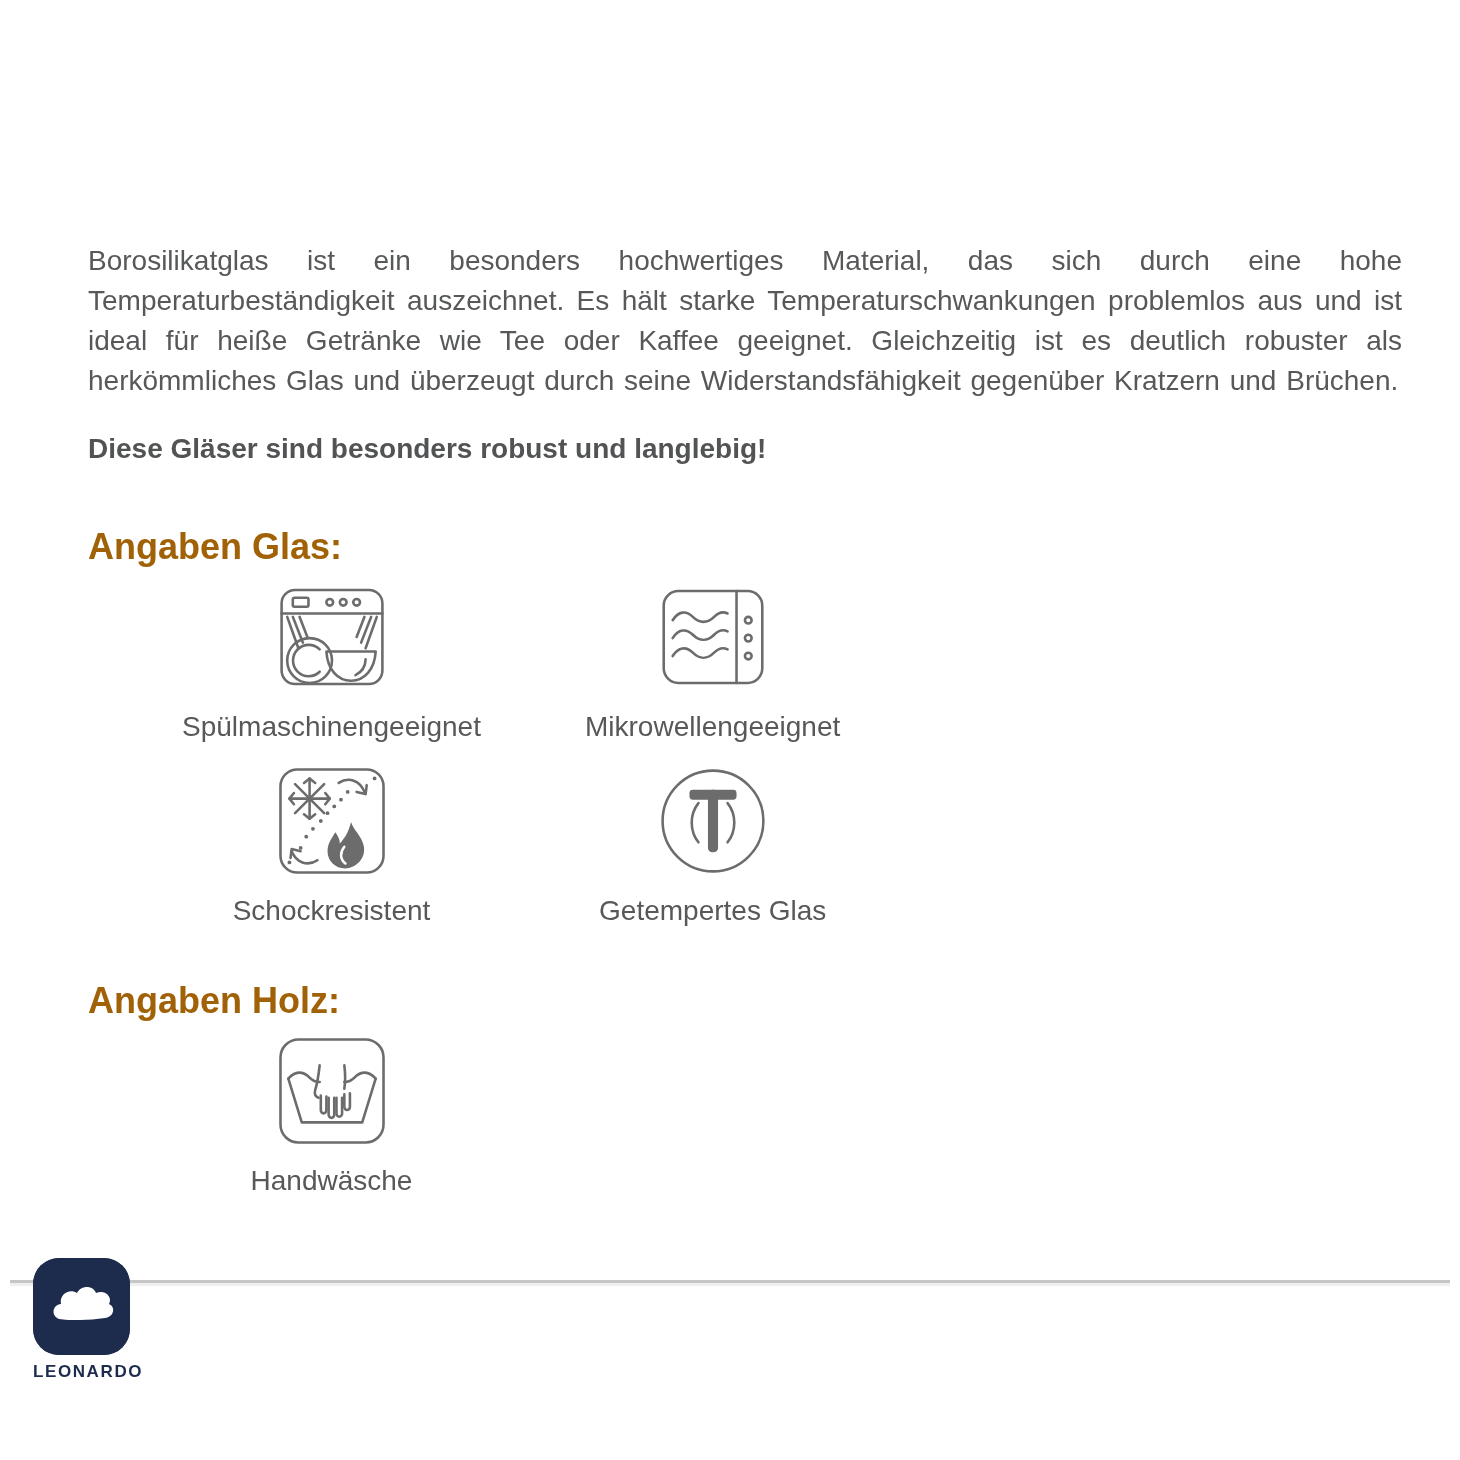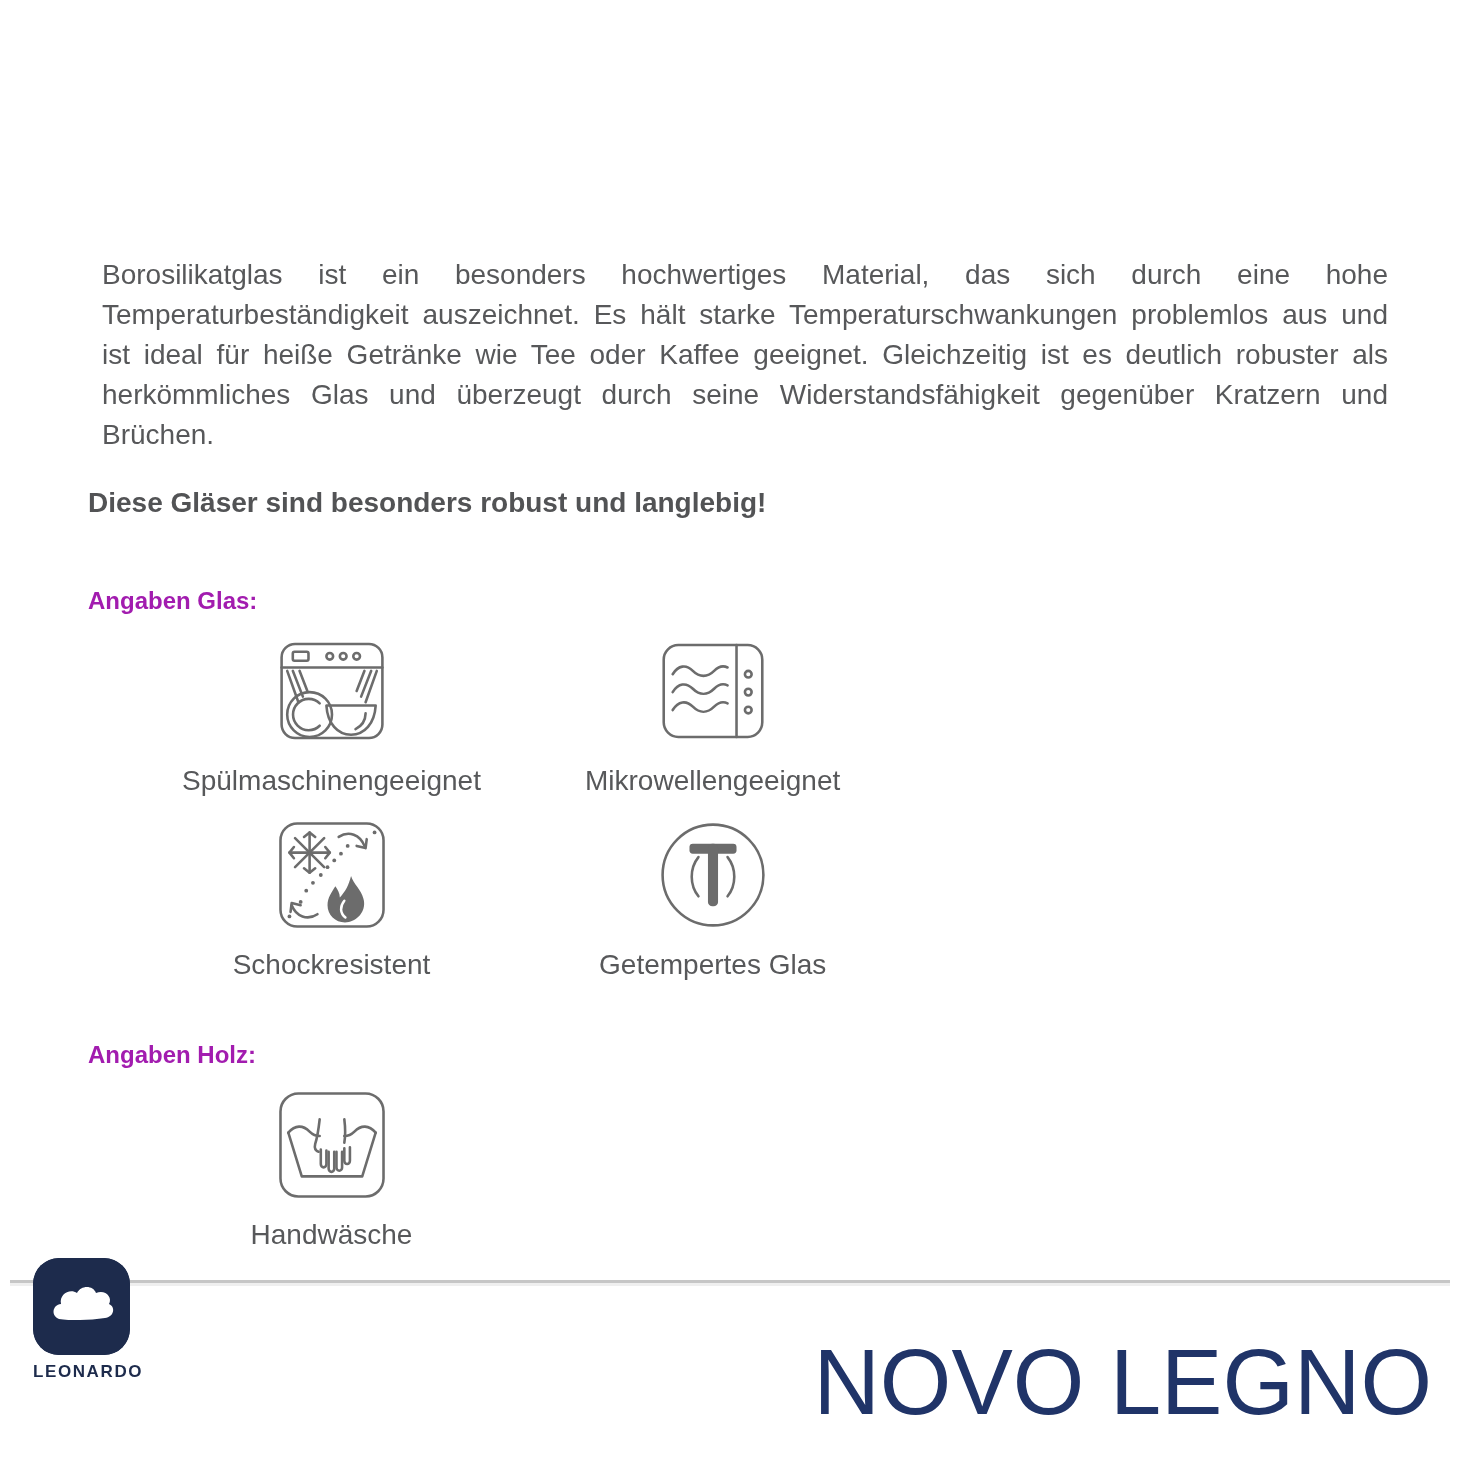--- a/index.html
+++ b/index.html
@@ -3,23 +3,23 @@
 <meta charset="utf-8">
 <style>
   html,body{margin:0;padding:0;}
   body{
     width:1460px;height:1460px;position:relative;background:#ffffff;
     font-family:"Liberation Sans", sans-serif;color:#57585a;overflow:hidden;
   }
   .page{position:absolute;inset:0;}
   .text-block{position:absolute;left:88px;right:58px;top:241px;}
   .h1{font-size:28px;line-height:40px;font-weight:bold;color:#525355;margin:0;}
-  .para{font-size:28px;line-height:40px;text-align:justify;margin:14px;word-spacing:2px;}
+  .para{font-size:28px;line-height:40px;text-align:justify;margin:0;word-spacing:2px;}
   .highlight{font-size:28px;line-height:40px;font-weight:bold;color:#525355;margin:28px 0 17px 0;}
-  .section-title{font-size:24px;line-height:40px;font-weight:bold;color:#a21caf;margin:58px 0 0 0;}
+  .section-title{font-size:36px;line-height:40px;font-weight:bold;color:#a16207;margin:58px 0 0 0;}
   .section-title.holz{margin-top:54px;}
   .features{display:grid;grid-template-columns:507px max-content;row-gap:22px;margin:14px 0 0 -10px;justify-content:start;}
   .feature{display:flex;align-items:center;gap:18px;flex-direction:column;}
   .feature .label{font-size:28px;color:#57585a;white-space:nowrap;}
   .icon{width:112px;height:112px;flex:0 0 auto;}
   .icon .st{stroke:#6c6c6c;stroke-width:2.3;fill:none;stroke-linecap:round;stroke-linejoin:round;}
   .icon .fill{fill:#6c6c6c;stroke:none;}
   .icon .wht{stroke:#ffffff;stroke-width:2.2;fill:none;stroke-linecap:round;}
   .divider{position:absolute;left:10px;right:10px;top:1280px;height:3px;background:#c6c6c6;box-shadow:0 3px 0 #efefef;}
   .brand{position:absolute;left:33px;top:1258px;width:97px;text-align:center;}
@@ -146,15 +146,14 @@
   <div class="divider"></div>
 
   <div class="brand">
     <svg class="brand-mark" viewBox="0 0 97 97">
       <rect x="0" y="0" width="97" height="97" rx="26" fill="#1d2b4c"></rect>
       <path fill="#ffffff" d="M26,61 c-8,-3 -7,-14 2,-15 c-2,-10 9,-16 16,-11 c4,-8 16,-8 19,0 c9,-4 17,4 13,11 c7,3 5,13 -4,14 c-8,1 -17,2 -25,2 c-8,0 -16,0 -21,-1 z"></path>
     </svg>
     <span class="brand-name">LEONARDO</span>
   </div>
 
-  <div class="series">NOVO LEGNO</div>
 
 </div>
 
 </body></html>

